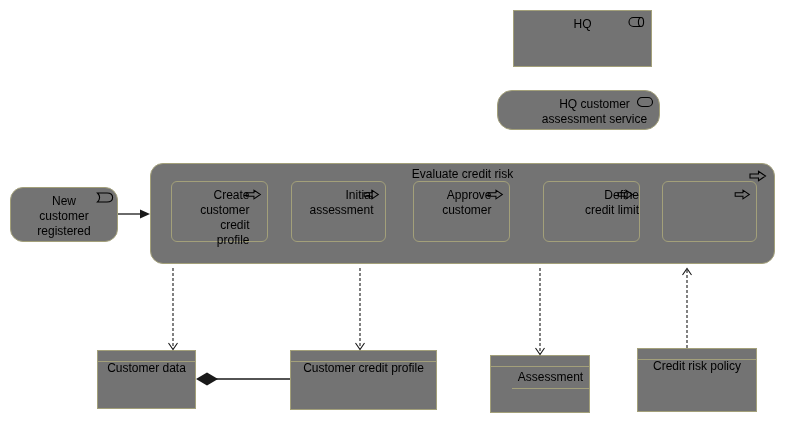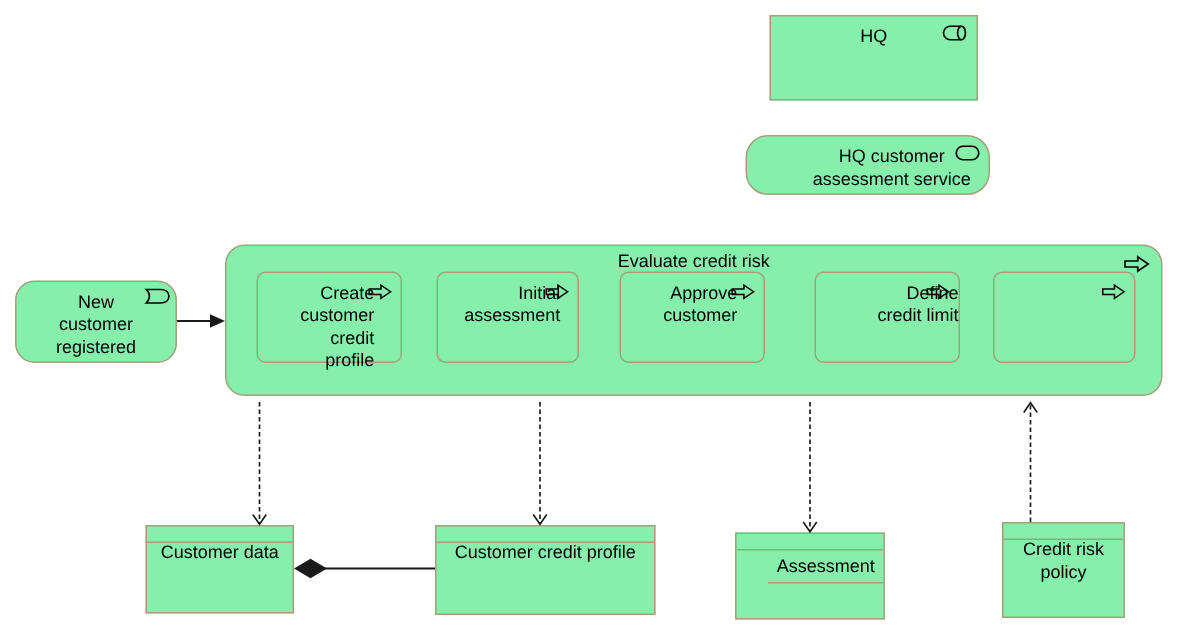--- a/index.html
+++ b/index.html
@@ -2,21 +2,21 @@
 <html><head>
 <meta charset="utf-8">
 <style>
   html,body{margin:0;padding:0;background:#ffffff;}
   #canvas{
     position:relative;width:786px;height:426px;background:#ffffff;overflow:hidden;
     font-family:"Liberation Sans","DejaVu Sans",sans-serif;font-size:12px;line-height:15px;color:#000;
   }
   .node{
     position:absolute;box-sizing:border-box;
-    background:#86efac;border:1px solid #a3a07a;
+    background:#737373;border:1px solid #a3a07a;
     text-align:center;
   }
   .node .lbl{display:block;margin:0 auto;}
   .rounded{border-radius:6px;text-align:right;}
   .bigrounded{border-radius:13px;}
   .service{border-radius:15px;padding-left:32px;}
   .node .corner-icon{position:absolute;top:5px;right:5px;width:18px;height:12px;}
   .pad-top{padding-top:6px;}
   .obj-band{position:absolute;left:0;top:0;width:100%;height:11px;border-bottom:1px solid #a3a07a;box-sizing:border-box;}
   .obj-lbl{position:relative;display:block;padding-top:10px;}
@@ -118,21 +118,21 @@
   <div class="node" style="left:290px;top:350px;width:147px;height:60px;">
     <span class="obj-band"></span>
     <span class="obj-lbl">Customer credit profile</span>
   </div>
 
   <div class="node obj-underline" style="left:490px;top:355px;width:100px;height:58px;padding-left:21px;">
     <span class="obj-band"></span>
     <span class="obj-lbl">Assessment</span>
   </div>
 
-  <div class="node" style="left:668px;top:348px;width:82px;height:64px;">
+  <div class="node" style="left:637px;top:348px;width:120px;height:64px;">
     <span class="obj-band"></span>
     <span class="obj-lbl">Credit risk policy</span>
   </div>
 
   <svg class="overlay">
 
     <g>
       <line x1="118" y1="214" x2="141" y2="214" stroke="#1a1a1a" stroke-width="1.3"></line>
       <polygon points="150,214 140,209.5 140,218.5" fill="#1a1a1a"></polygon>
     </g>

